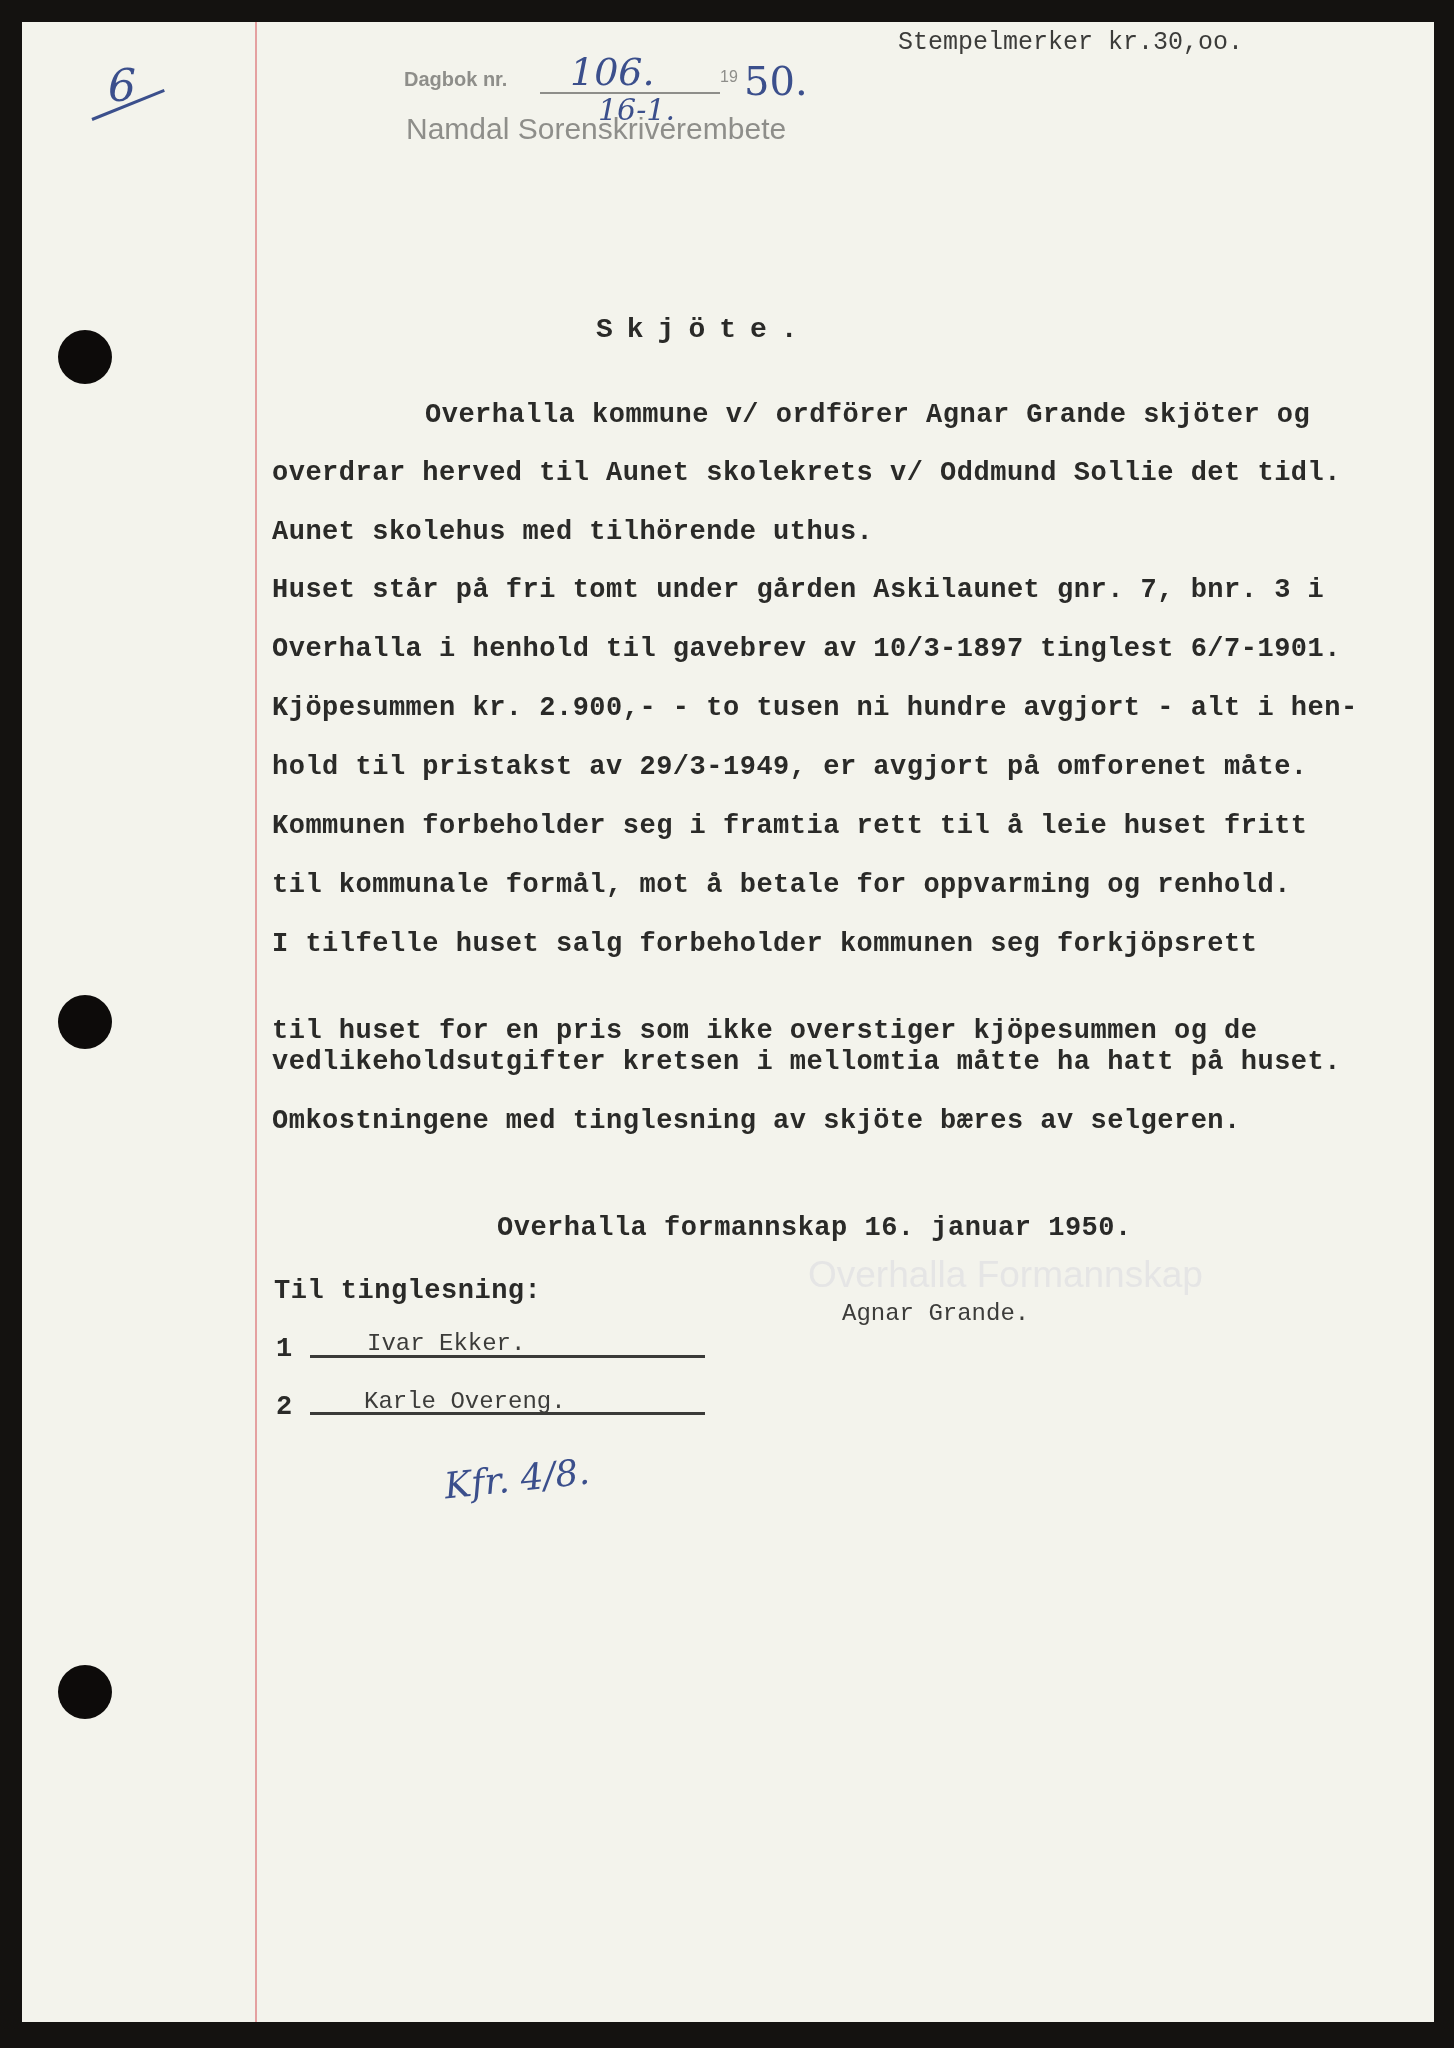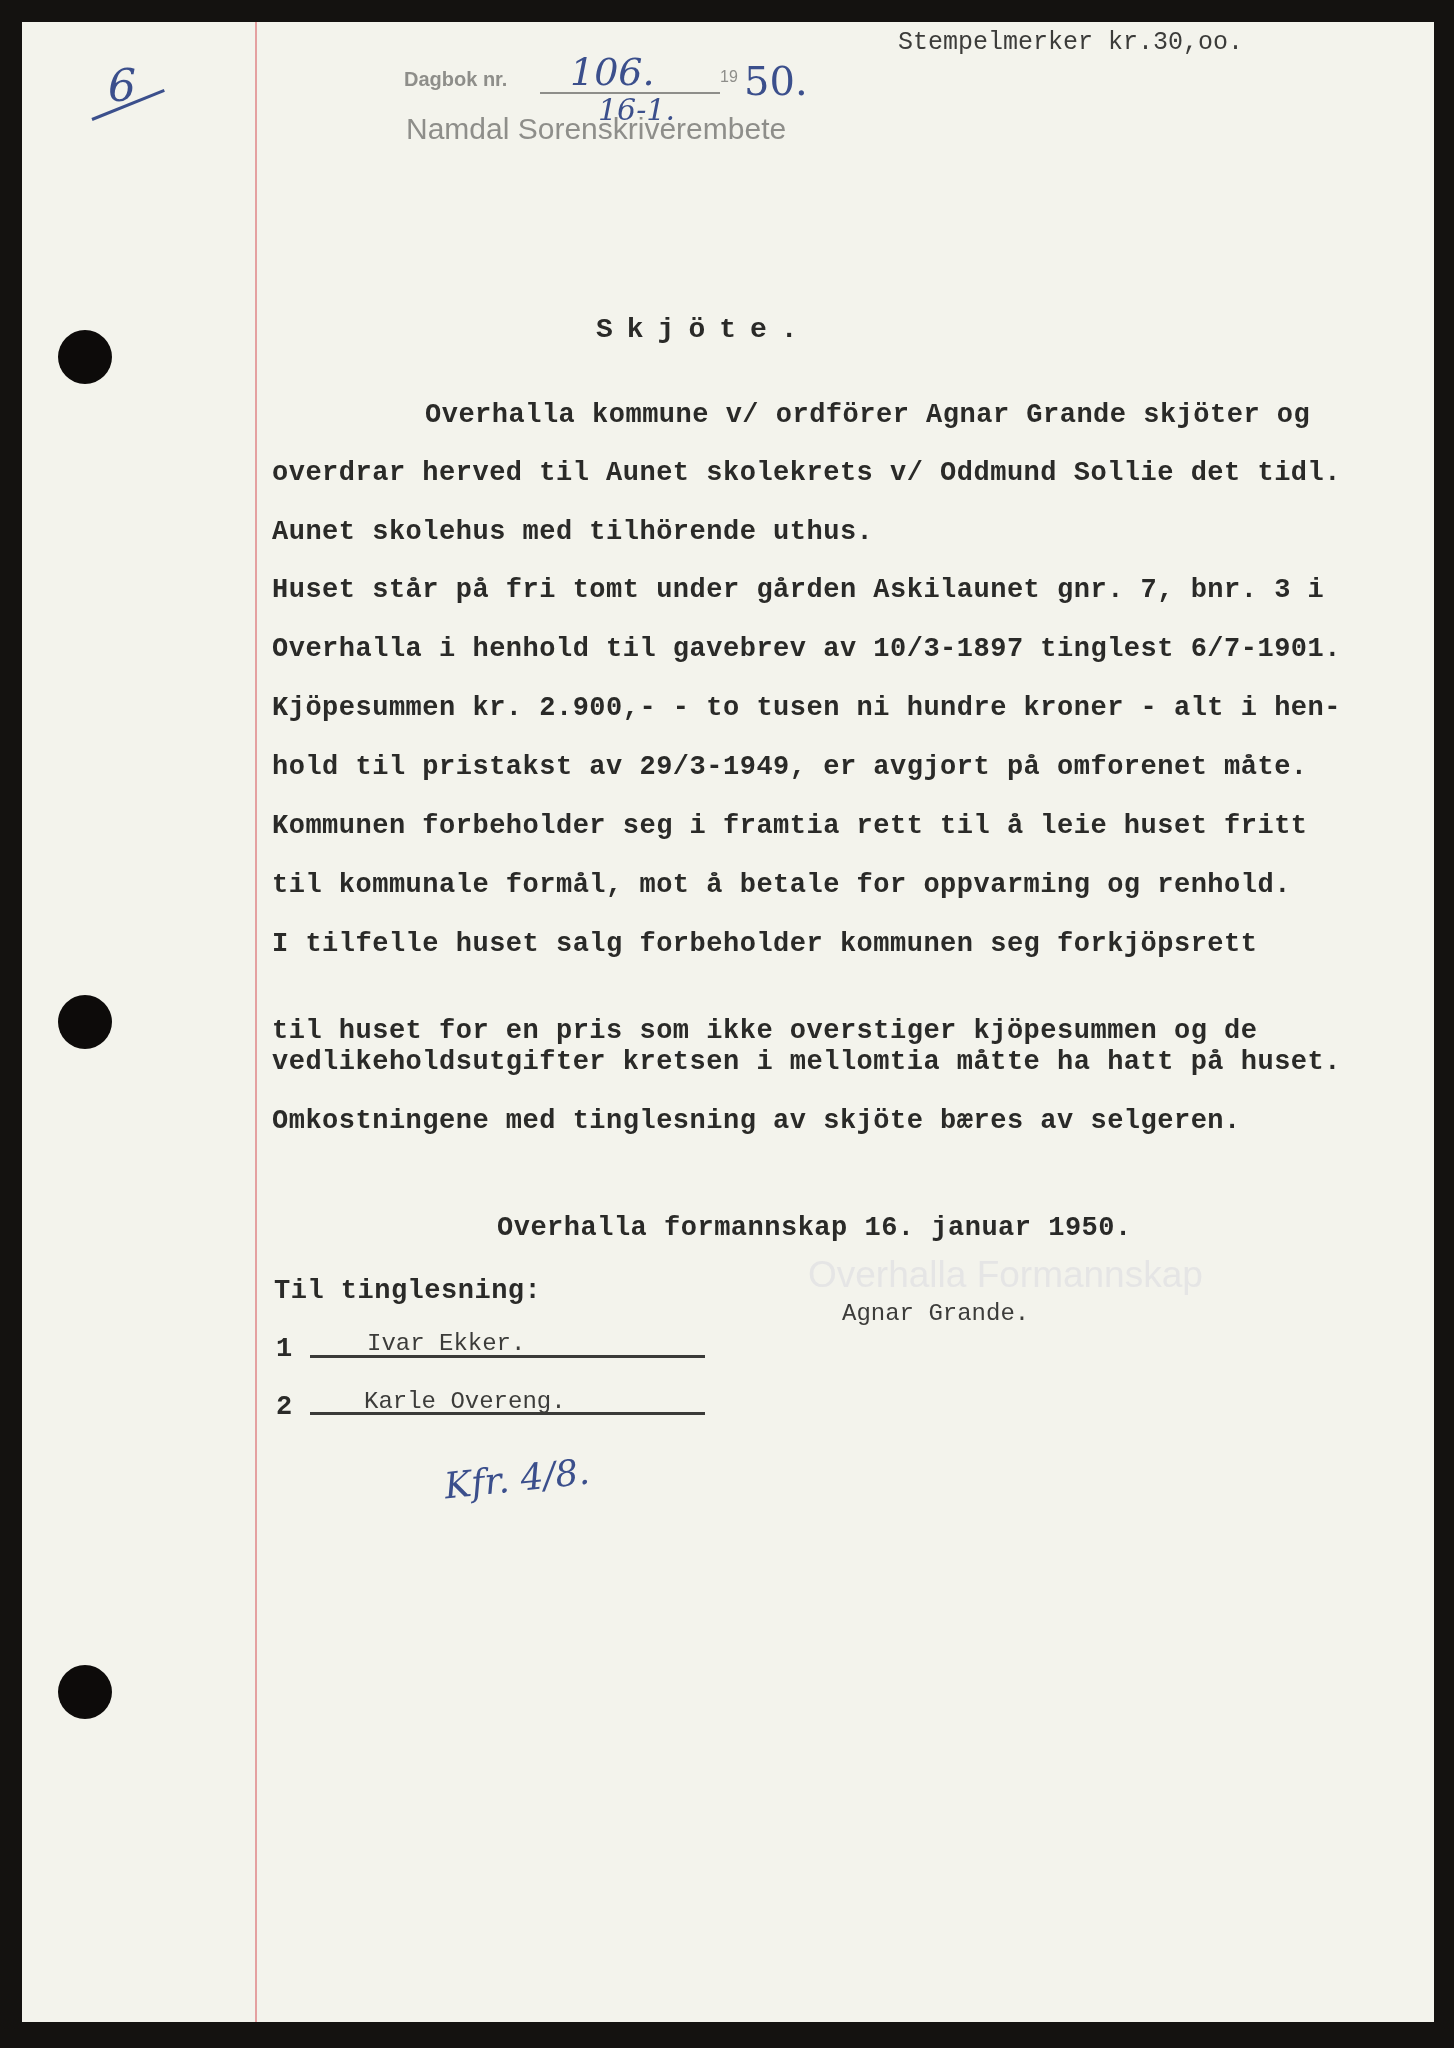--- a/index.html
+++ b/index.html
@@ -51,21 +51,21 @@
 
 <div class="typed-light" style="left:882px; top:28px; font-size:25px;margin-left:16px;">Stempelmerker kr.30,oo.</div>
 
 <div class="typed title" style="left:596px; top:314px; font-size:28px;">Skjöte.</div>
 
 <div class="typed" style="left:425px; top:400px;">Overhalla kommune v/ ordförer Agnar Grande skjöter og</div>
 <div class="typed" style="left:272px; top:458px;">overdrar herved til Aunet skolekrets v/ Oddmund Sollie det tidl.</div>
 <div class="typed" style="left:272px; top:517px;text-align:right;">Aunet skolehus med tilhörende uthus.</div>
 <div class="typed" style="left:272px; top:575px;">Huset står på fri tomt under gården Askilaunet gnr. 7, bnr. 3 i</div>
 <div class="typed" style="left:272px; top:634px;">Overhalla i henhold til gavebrev av 10/3-1897 tinglest 6/7-1901.</div>
-<div class="typed" style="left:272px; top:693px;">Kjöpesummen kr. 2.900,-  - to tusen ni hundre kroner - alt i hen-</div>
+<div class="typed" style="left:272px; top:693px;">Kjöpesummen kr. 2.900,-  - to tusen ni hundre avgjort - alt i hen-</div>
 <div class="typed" style="left:272px; top:752px;">hold til pristakst av 29/3-1949, er avgjort på omforenet måte.</div>
 <div class="typed" style="left:272px; top:811px;">Kommunen forbeholder seg i framtia rett til å leie huset fritt</div>
 <div class="typed" style="left:272px; top:870px;">til kommunale formål, mot å betale for oppvarming og renhold.</div>
 <div class="typed" style="left:272px; top:929px;">I tilfelle huset salg forbeholder kommunen seg forkjöpsrett</div>
 <div class="typed" style="left:272px; top:1016px;">til huset for en pris som ikke overstiger kjöpesummen og de</div>
 <div class="typed" style="left:272px; top:1047px;">vedlikeholdsutgifter kretsen i mellomtia måtte ha hatt på huset.</div>
 <div class="typed" style="left:272px; top:1106px;">Omkostningene med tinglesning av skjöte bæres av selgeren.</div>
 
 <div class="typed" style="left:497px; top:1213px;">Overhalla formannskap 16. januar 1950.</div>
 

